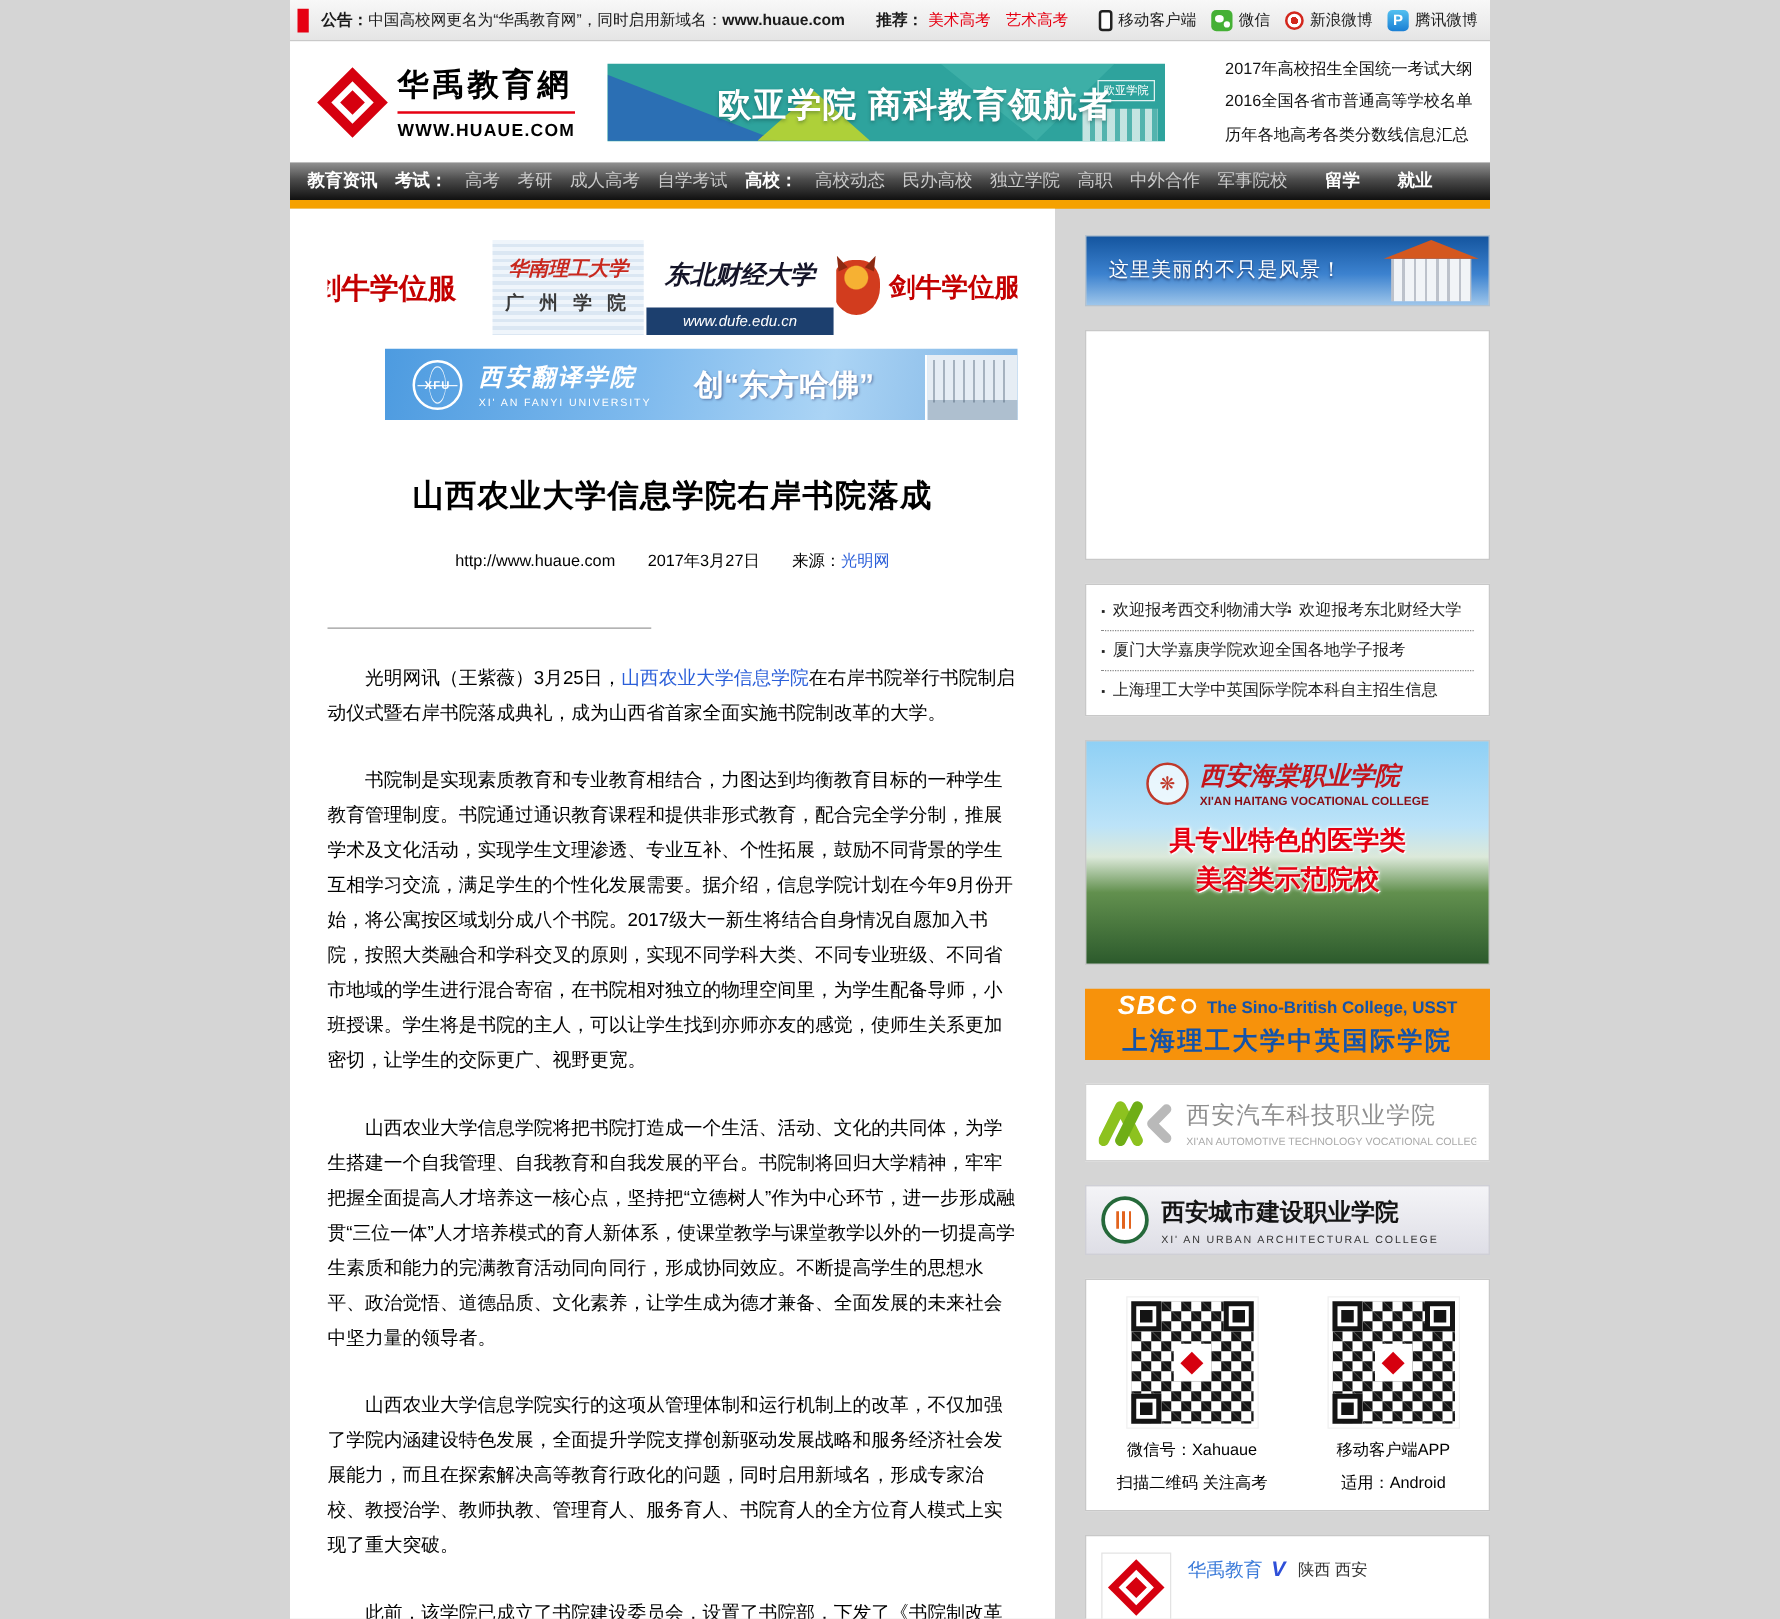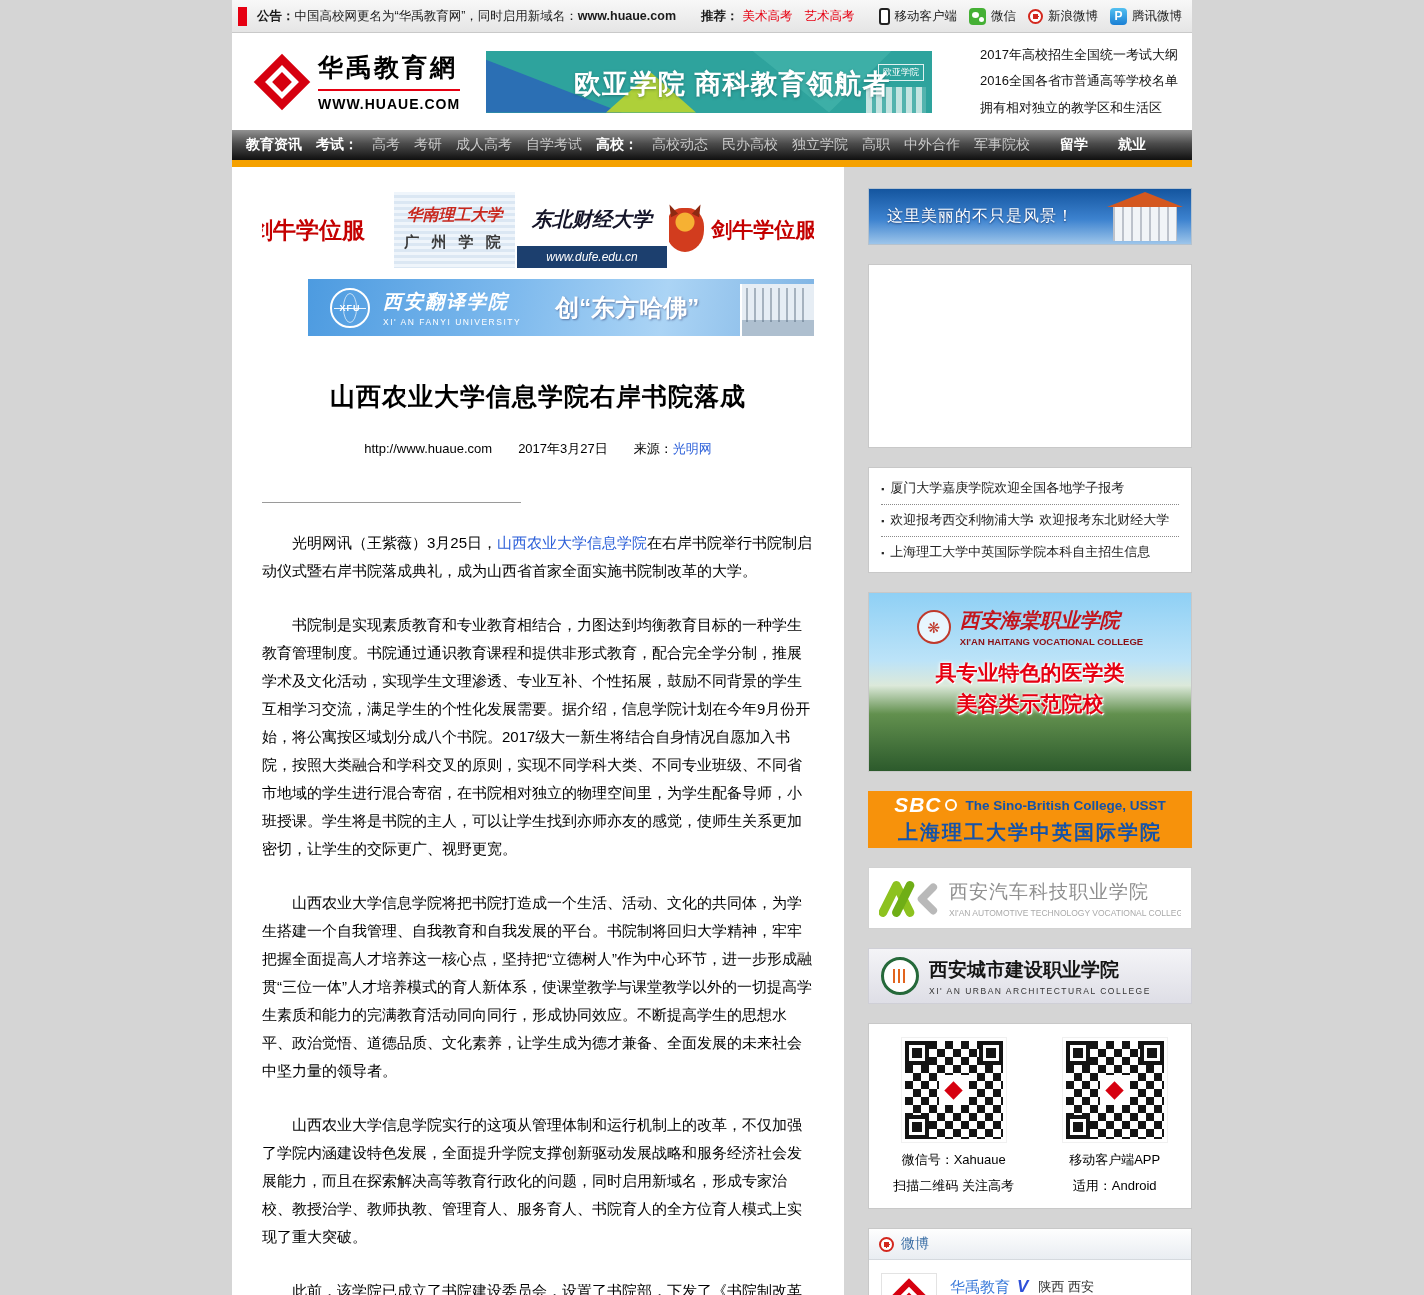--- a/index.html
+++ b/index.html
@@ -265,21 +265,21 @@
       <span class="eu-tri1"></span>
       <span class="eu-tri2"></span>
       <span class="eu-tri3"></span>
       <span class="eu-bldg"></span>
       <span class="eu-text">欧亚学院 商科教育领航者</span>
       <span class="eu-badge">欧亚学院</span>
     </div>
     <div class="header-news">
       <div>2017年高校招生全国统一考试大纲</div>
       <div>2016全国各省市普通高等学校名单</div>
-      <div>拥有相对独立的教学区和生活区</div>
+      <div>历年各地高考各类分数线信息汇总</div>
     </div>
   </div>
 
   <div class="nav">
     <a class="nav-strong">教育资讯</a>
     <a class="nav-strong">考试：</a>
     <a class="nav-sub">高考</a>
     <a class="nav-sub">考研</a>
     <a class="nav-sub">成人高考</a>
     <a class="nav-sub">自学考试</a>
@@ -351,25 +351,25 @@
 
       <div class="sbox scenic">
         <span class="scenic-text">这里美丽的不只是风景！</span>
         <span class="house"></span>
       </div>
 
       <div class="sbox empty-box"></div>
 
       <div class="sbox links-box">
         <div class="link-row">
-          <span class="link-item"><span class="bullet">▪</span><span>厦门大学嘉庚学院欢迎全国各地学子报考</span></span>
-        </div>
-        <div class="link-row">
           <span class="link-item half"><span class="bullet">▪</span><span>欢迎报考西交利物浦大学</span></span>
           <span class="link-item half"><span class="bullet">▪</span><span>欢迎报考东北财经大学</span></span>
+        </div>
+        <div class="link-row">
+          <span class="link-item"><span class="bullet">▪</span><span>厦门大学嘉庚学院欢迎全国各地学子报考</span></span>
         </div>
         <div class="link-row">
           <span class="link-item"><span class="bullet">▪</span><span>上海理工大学中英国际学院本科自主招生信息</span></span>
         </div>
       </div>
 
       <div class="sbox haitang">
         <div class="ht-head">
           <span class="ht-seal">❋</span>
           <span class="ht-names">
@@ -433,24 +433,20 @@
             <span class="qr-logo">
                 <i></i>
               </span>
           </div>
           <div class="qr-cap">移动客户端APP</div>
           <div class="qr-cap">适用：Android</div>
         </div>
       </div>
 
       <div class="sbox weibo">
-        <div class="wb-head">
-          <span class="icon-sina"></span>
-          <span>微博</span>
-        </div>
         <div class="wb-body">
           <span class="wb-avatar">
               <i></i>
             </span>
           <span class="wb-info">
             <span class="wb-name-row">
               <a class="wb-name">华禹教育</a>
               <span class="wb-v">V</span>
               <span class="wb-loc">陕西 西安</span>
             </span>

